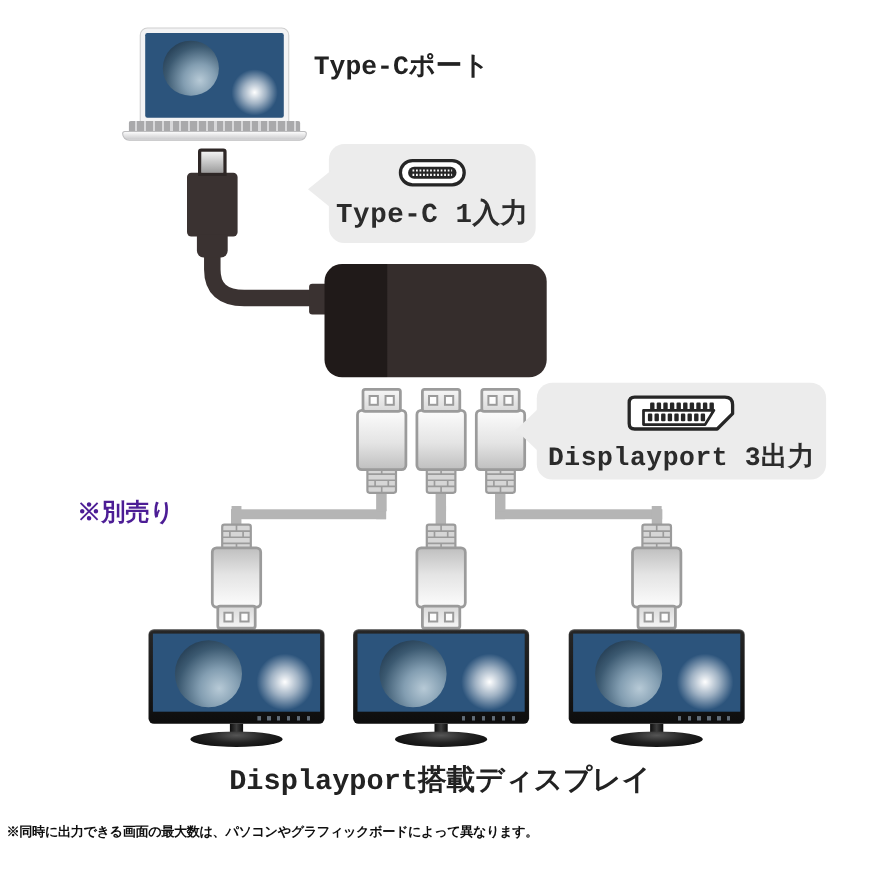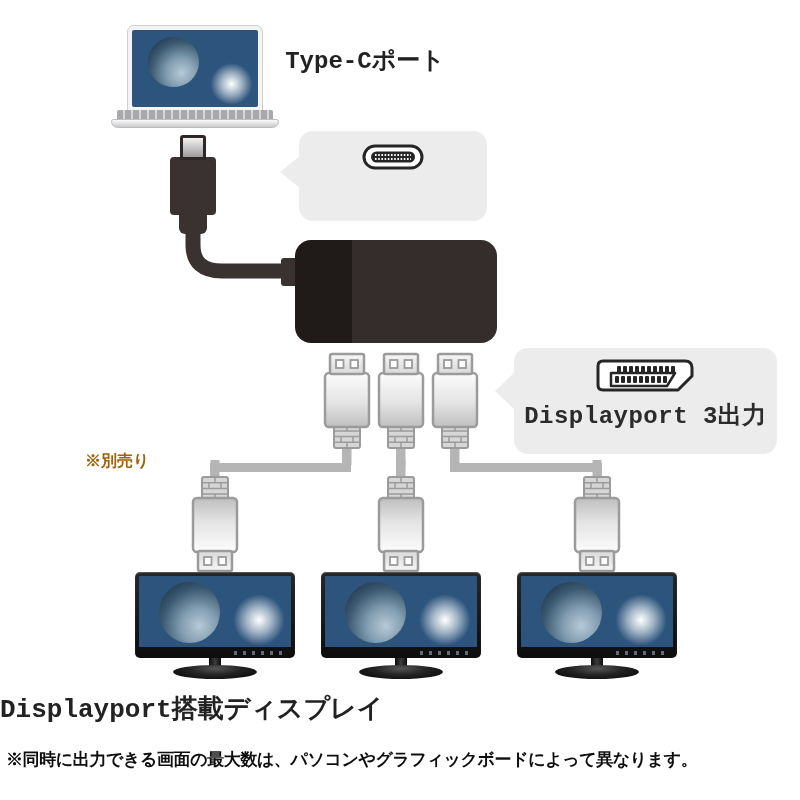--- a/index.html
+++ b/index.html
@@ -53,32 +53,32 @@
 
   
   .callout{background:#ececec;border-radius:14px;text-align:center;}
   .callout .arrow{position:absolute;width:0;height:0;
     border-top:17px solid transparent;border-bottom:17px solid transparent;border-right:21px solid #ececec;}
   .callout .clabel{font-weight:bold;color:#2b2b2b;letter-spacing:.5px;}
   #callout-typec{left:299px;top:131px;width:188px;height:90px;}
   #callout-typec .arrow{left:-19px;top:24px;}
   #callout-typec .clabel{font-size:25px;margin-top:2px;}
   #callout-typec svg{margin-top:13px;}
-  #callout-dp{left:514px;top:348px;width:263px;height:106px;}
+  #callout-dp{left:488px;top:348px;width:263px;height:88px;}
   #callout-dp .arrow{left:-19px;top:23px;border-top-width:20px;border-bottom-width:20px;}
   #callout-dp .clabel{font-size:24px;margin-top:1px;}
   #callout-dp svg{margin-top:11px;}
 
   
   .lbl{font-weight:bold;color:#222;}
   #laptop-label{left:265px;top:47px;width:200px;text-align:center;font-size:24px;line-height:29px;}
   #cable-label-title{left:78px;top:423px;font-size:22px;}
-  #cable-label-note{left:85px;top:451px;font-size:16px;color:#a16207;}
-  #display-label{left:0;top:691px;width:800px;font-size:26px;}
-  .footnote{left:6px;font-size:17px;font-weight:bold;color:#0e0e0e;letter-spacing:-.4px;white-space:nowrap;}
+  #cable-label-note{left:70px;top:451px;font-size:22px;color:#4c1d95;}
+  #display-label{left:0;top:691px;width:800px;text-align:center;font-size:26px;}
+  .footnote{left:6px;font-size:12px;font-weight:bold;color:#0e0e0e;letter-spacing:-.4px;white-space:nowrap;}
   #footnote-line1{top:748px;}
   #footnote-line2{top:772px;left:24px;}
 
   
   .cable{background:#b5b5b5;}
 
   
   .dp-plug{position:absolute;width:60px;height:114px;}
   .dp-plug.down{transform:scaleY(-1);}
 
@@ -131,20 +131,21 @@
   <div class="abs tc-neck"></div>
 
   <div class="abs callout" id="callout-typec">
     <div class="arrow"></div>
     <svg width="62" height="26" viewBox="0 0 62 26">
       <rect x="2" y="2" width="58" height="22" rx="11" fill="#fff" stroke="#262626" stroke-width="3"></rect>
       <rect x="9" y="7.5" width="44" height="11" rx="5.5" fill="#262626"></rect>
       <line x1="13" y1="11" x2="49" y2="11" stroke="#fff" stroke-width="2" stroke-dasharray="1.6 1.6"></line>
       <line x1="13" y1="15" x2="49" y2="15" stroke="#fff" stroke-width="2" stroke-dasharray="1.6 1.6"></line>
     </svg>
+    <div class="clabel">Type-C 1入力</div>
   </div>
 
   <div class="abs adapter"></div>
 
   <div class="abs cable" style="left:342px;top:446px;width:9px;height:26px"></div>
   <div class="abs cable" style="left:210px;top:463px;width:141px;height:9px"></div>
   <div class="abs cable" style="left:210px;top:463px;width:9px;height:19px"></div>
   <div class="abs cable" style="left:396px;top:446px;width:9px;height:36px"></div>
   <div class="abs cable" style="left:450px;top:446px;width:9px;height:26px"></div>
   <div class="abs cable" style="left:450px;top:463px;width:152px;height:9px"></div>

